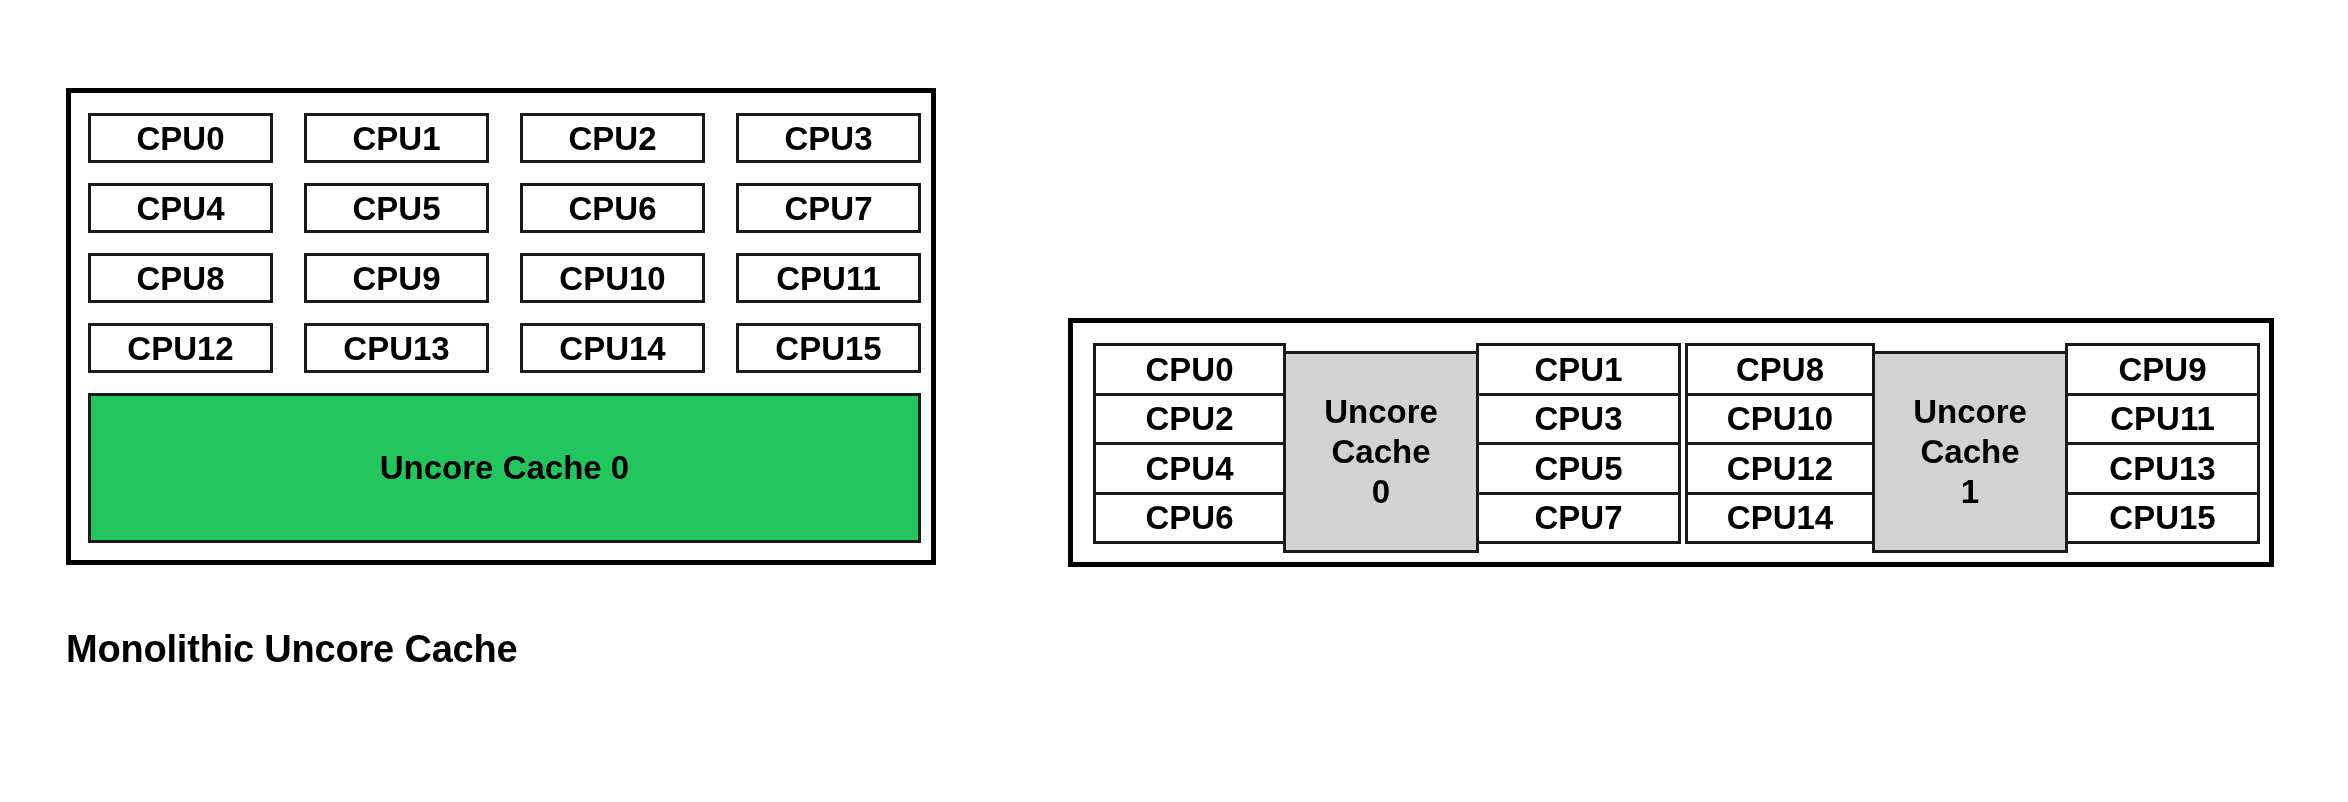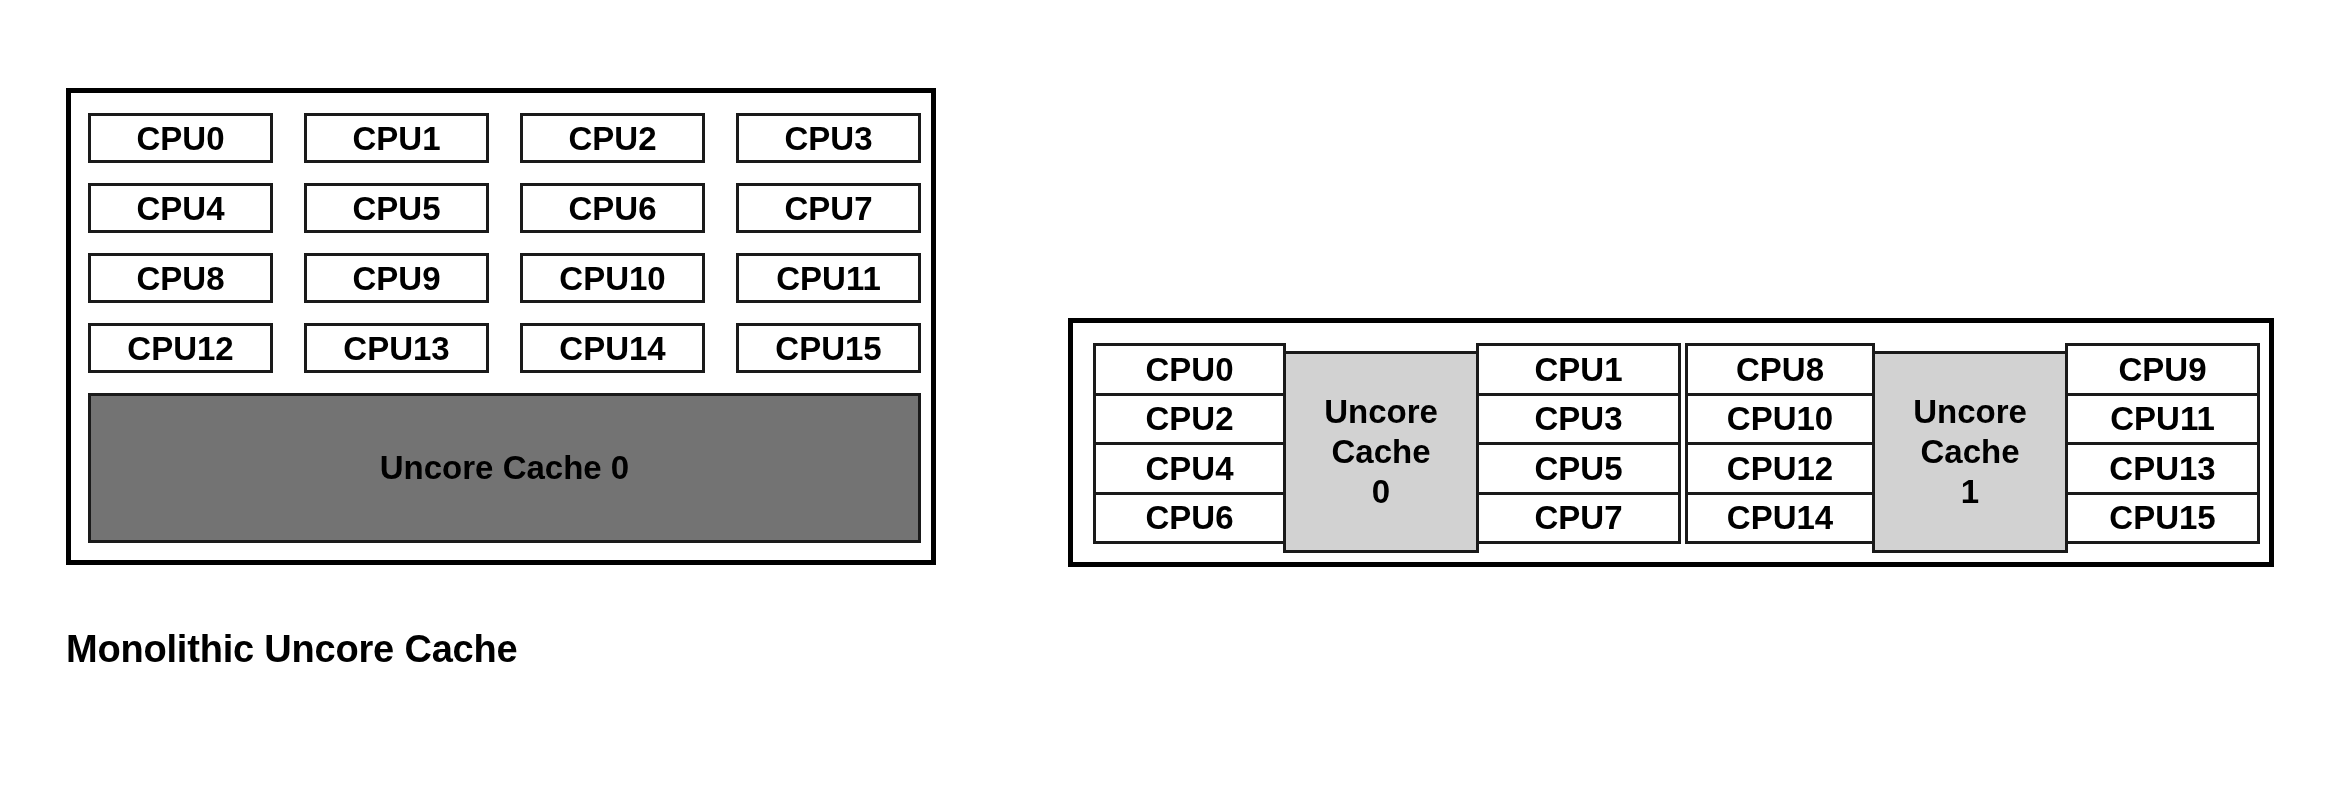--- a/index.html
+++ b/index.html
@@ -74,21 +74,21 @@
   }
 
   #mono-uncore {
     position: absolute;
     box-sizing: border-box;
     left: 17px;
     top: 300px;
     width: 833px;
     height: 150px;
     border: 3px solid #1a1a1a;
-    background: #737373;
+    background: #22c55e;
     display: flex;
     align-items: center;
     justify-content: center;
     font-weight: bold;
     font-size: 33px;
     color: #000000;
   }
 
   #monolithic-caption {
     left: 66px;

